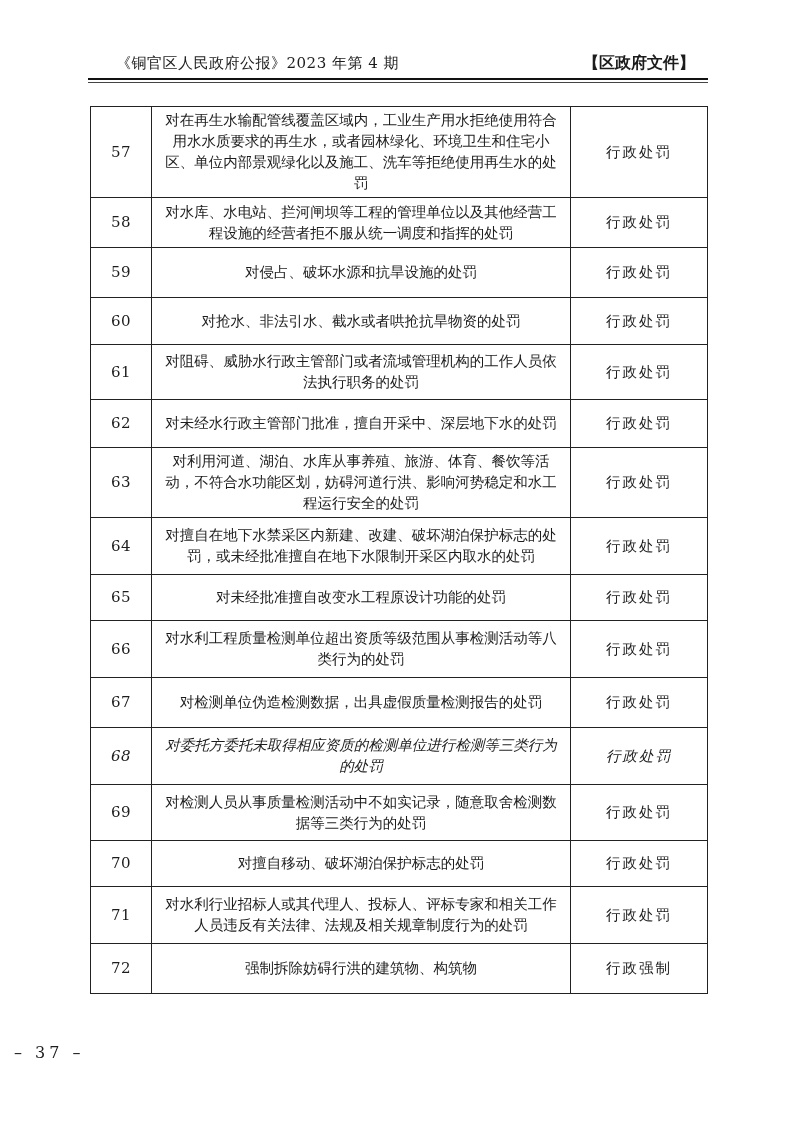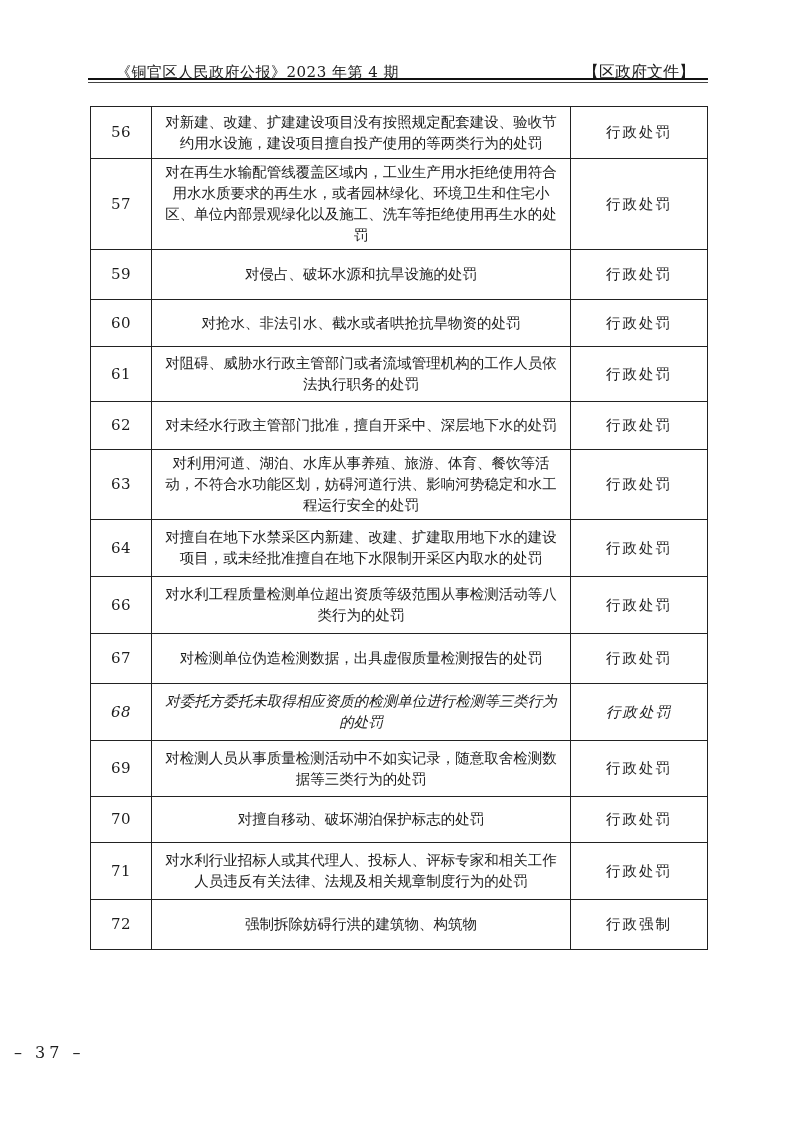--- a/index.html
+++ b/index.html
@@ -11,35 +11,35 @@
   }
   .page {
     position: relative;
     width: 793px;
     height: 1122px;
     background: #ffffff;
     overflow: hidden;
   }
   .page-header {
     position: absolute;
-    top: 62px;
+    top: 53px;
     left: 90px;
     width: 617px;
     display: flex;
     justify-content: space-between;
     align-items: flex-start;
     font-size: 15px;
     line-height: 20px;
   }
   .page-header .hdr-left {
     padding-left: 26px;
     letter-spacing: 0.5px;
   }
   .page-header .hdr-right {
-    font-weight: normal;
+    font-weight: bold;
     font-size: 16px;
     padding-right: 12px;
   }
   .header-rule {
     position: absolute;
     top: 78px;
     left: 88px;
     width: 620px;
     height: 0;
     border-top: 2px solid #111;
@@ -98,28 +98,28 @@
   <div class="header-rule"></div>
   <div class="header-rule-thin"></div>
 
   <table class="penalty-table">
     <colgroup>
       <col style="width:61px">
       <col style="width:419px">
       <col style="width:137px">
     </colgroup>
     <tbody>
-        <tr style="height: 52px;">
-          <td class="cell-no">56</td>
-          <td class="cell-desc">对新建、改建、扩建建设项目没有按照规定配套建设、验收节约用水设施，建设项目擅自投产使用的等两类行为的处罚</td>
-          <td class="cell-type">行政处罚</td>
-        </tr>
         <tr style="height: 68px;">
           <td class="cell-no">57</td>
           <td class="cell-desc">对在再生水输配管线覆盖区域内，工业生产用水拒绝使用符合用水水质要求的再生水，或者园林绿化、环境卫生和住宅小区、单位内部景观绿化以及施工、洗车等拒绝使用再生水的处罚</td>
+          <td class="cell-type">行政处罚</td>
+        </tr>
+        <tr style="height: 50px;">
+          <td class="cell-no">58</td>
+          <td class="cell-desc">对水库、水电站、拦河闸坝等工程的管理单位以及其他经营工程设施的经营者拒不服从统一调度和指挥的处罚</td>
           <td class="cell-type">行政处罚</td>
         </tr>
         <tr style="height: 50px;">
           <td class="cell-no">59</td>
           <td class="cell-desc">对侵占、破坏水源和抗旱设施的处罚</td>
           <td class="cell-type">行政处罚</td>
         </tr>
         <tr style="height: 47px;">
           <td class="cell-no">60</td>
           <td class="cell-desc">对抢水、非法引水、截水或者哄抢抗旱物资的处罚</td>
@@ -135,21 +135,26 @@
           <td class="cell-desc">对未经水行政主管部门批准，擅自开采中、深层地下水的处罚</td>
           <td class="cell-type">行政处罚</td>
         </tr>
         <tr style="height: 70px;">
           <td class="cell-no">63</td>
           <td class="cell-desc">对利用河道、湖泊、水库从事养殖、旅游、体育、餐饮等活动，不符合水功能区划，妨碍河道行洪、影响河势稳定和水工程运行安全的处罚</td>
           <td class="cell-type">行政处罚</td>
         </tr>
         <tr style="height: 57px; margin-left: 31px;">
           <td class="cell-no">64</td>
-          <td class="cell-desc">对擅自在地下水禁采区内新建、改建、扩建取用地下水的建设项目，或未经批准擅自在地下水限制开采区内取水的处罚</td>
+          <td class="cell-desc">对擅自在地下水禁采区内新建、改建、破坏湖泊保护标志的处罚，或未经批准擅自在地下水限制开采区内取水的处罚</td>
+          <td class="cell-type">行政处罚</td>
+        </tr>
+        <tr style="height: 46px;">
+          <td class="cell-no">65</td>
+          <td class="cell-desc">对未经批准擅自改变水工程原设计功能的处罚</td>
           <td class="cell-type">行政处罚</td>
         </tr>
         <tr style="height: 57px;">
           <td class="cell-no">66</td>
           <td class="cell-desc">对水利工程质量检测单位超出资质等级范围从事检测活动等八类行为的处罚</td>
           <td class="cell-type">行政处罚</td>
         </tr>
         <tr style="height: 50px;">
           <td class="cell-no">67</td>
           <td class="cell-desc">对检测单位伪造检测数据，出具虚假质量检测报告的处罚</td>

